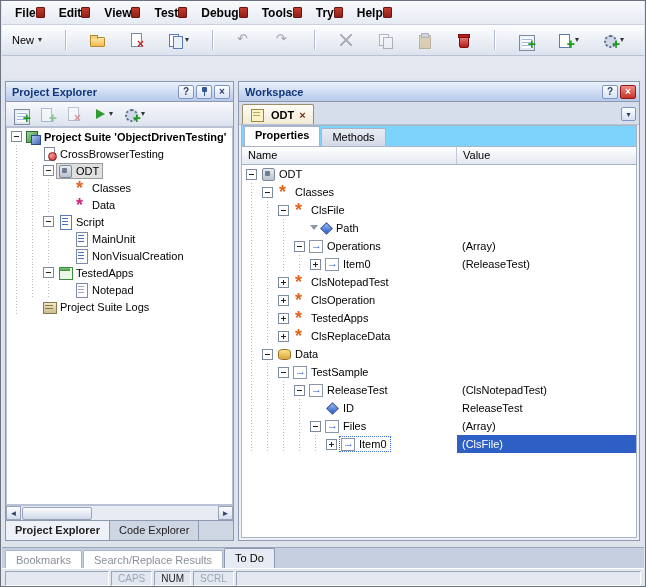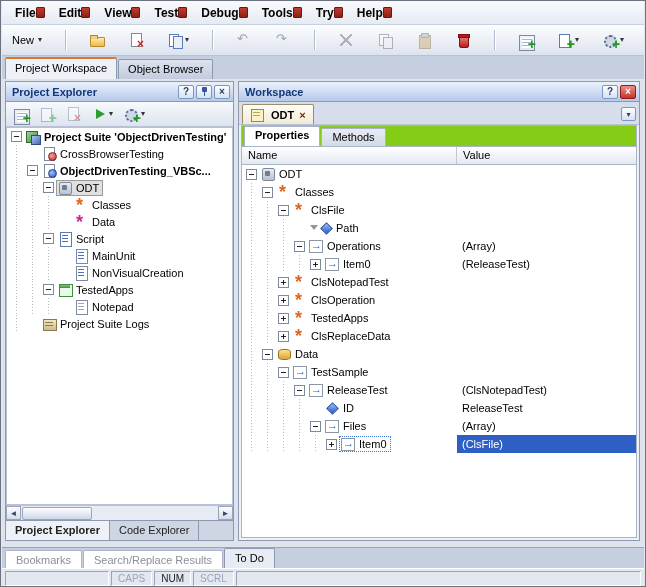--- a/index.html
+++ b/index.html
@@ -128,21 +128,21 @@
 
   
   #ws-wrap{position:absolute;left:236px;top:2px;width:402px;height:460px;display:flex;flex-direction:column;border:1px solid #8d99b0;background:#eef1f7;}
   .doctabs{height:23px;flex:none;display:flex;align-items:flex-end;background:#d7deeb;padding:0 3px;border-bottom:1px solid #b9c2d4;}
   .doctab{display:flex;align-items:center;gap:3px;height:20px;padding:2px 7px;border:1px solid #9a8f68;border-bottom:none;
     border-radius:2px 2px 0 0;background:linear-gradient(#fffdf6,#f1ead6);font-weight:bold;}
   .tabx{color:#7a2a1a;font-weight:bold;font-size:11px;margin-left:2px;}
   .ddbtn{width:15px;height:14px;margin-bottom:3px;display:flex;align-items:center;justify-content:center;font-size:8px;
     background:linear-gradient(#fdfefe,#d7e1f2);border:1px solid #7f96c2;border-radius:2px;color:#2a3f66;flex:none;}
   .wscontent{flex:1;margin:0 2px 2px;border:1px solid #aab4c8;background:#fff;display:flex;flex-direction:column;min-height:0;}
-  .vtabs{height:21px;flex:none;display:flex;align-items:flex-end;background:#84cc16;border-bottom:1px solid #aab4c8;padding-left:2px;}
+  .vtabs{height:21px;flex:none;display:flex;align-items:flex-end;background:#7dd3fc;border-bottom:1px solid #aab4c8;padding-left:2px;}
   .vtab{height:18px;padding:2px 10px;margin-right:1px;border:1px solid #aab4c8;border-bottom:none;border-radius:2px 2px 0 0;
     background:linear-gradient(#e7ebf3,#d3dae7);}
   .vtab.active{height:20px;background:#fff;font-weight:bold;}
   .colhead{height:18px;flex:none;display:flex;background:linear-gradient(#ffffff,#e4e8f0);border-bottom:1px solid #aab4c8;justify-content:flex-end;}
   .chname{width:215px;padding:2px 6px;border-right:1px solid #c0c7d4;}
   .chval{flex:1;padding:2px 6px;}
   #wsrows{flex:1;overflow:hidden;background:#fff;}
   .grow{display:flex;height:18px;align-items:stretch;}
   .gname{width:215px;display:flex;align-items:center;overflow:hidden;padding-left:2px;flex:none;}
   .gval{flex:1;display:flex;align-items:center;padding-left:5px;overflow:hidden;}
@@ -261,24 +261,20 @@
       </div>
       <div class="tb-btn disabled">
         <span class="ti ti-stopicon"></span>
         <span class="lbl">Stop</span>
       </div>
       <div class="tb-btn">
         <span class="ti ti-chevron"></span>
       </div>
     </div>
 
-  <div id="tabstrip">
-      <div class="wtab active">Project Workspace</div>
-      <div class="wtab">Object Browser</div>
-    </div>
 
   <div id="main">
 
     <div id="pe-wrap">
       <div class="panel">
         <div class="phead">
           <span>Project Explorer</span>
           <span class="sp"></span>
           <span class="pbtn">?</span>
           <span class="pbtn">
@@ -314,28 +310,20 @@
               </span>
             </div>
             <div class="trow">
               <span class="indent"></span>
               <span class="exp none"></span>
               <span class="cap">
                 <span class="ico ico-project-red"></span>
                 <span>CrossBrowserTesting</span>
               </span>
             </div>
-            <div class="trow">
-              <span class="indent"></span>
-              <span class="exp "></span>
-              <span class="cap">
-                <span class="ico ico-project"></span>
-                <span class="b">ObjectDrivenTesting_VBSc...</span>
-              </span>
-            </div>
             <div class="trow sel">
               <span class="indent"></span>
               <span class="indent"></span>
               <span class="exp "></span>
               <span class="cap self">
                 <span class="ico ico-odt"></span>
                 <span>ODT</span>
               </span>
             </div>
             <div class="trow">

